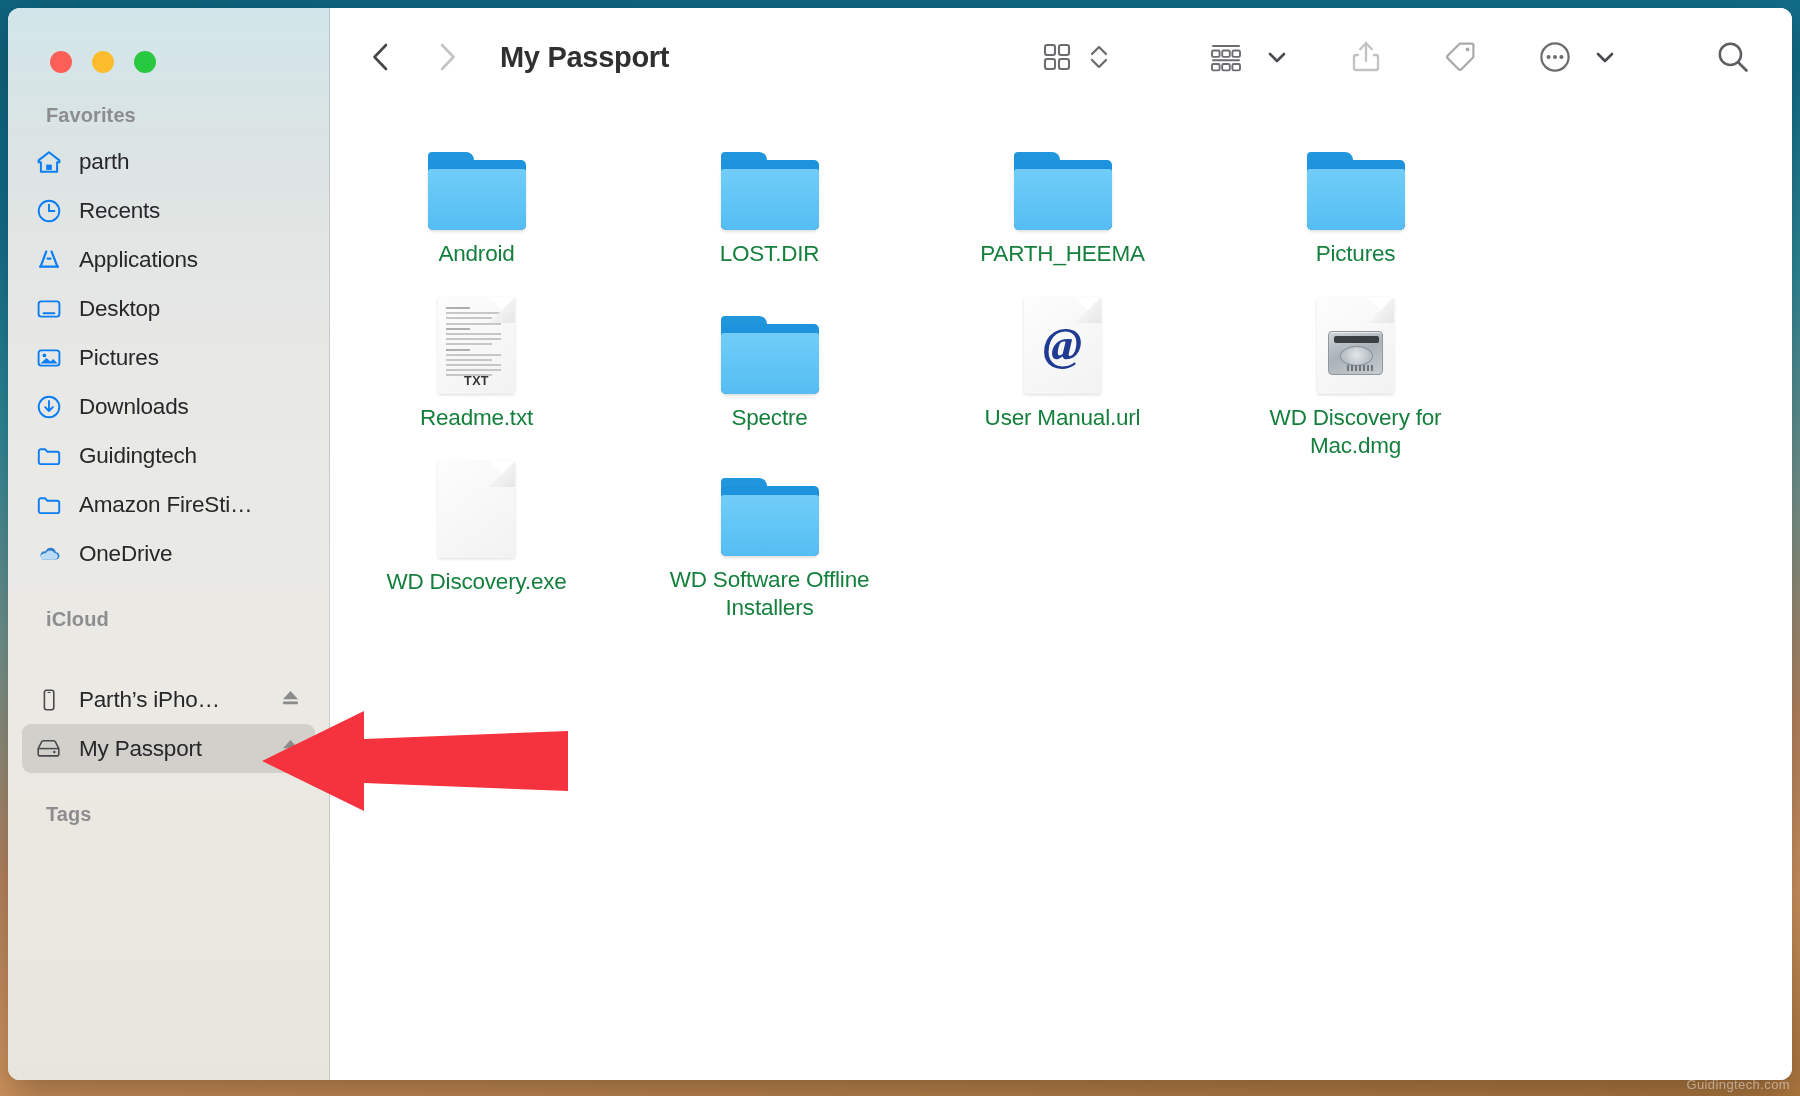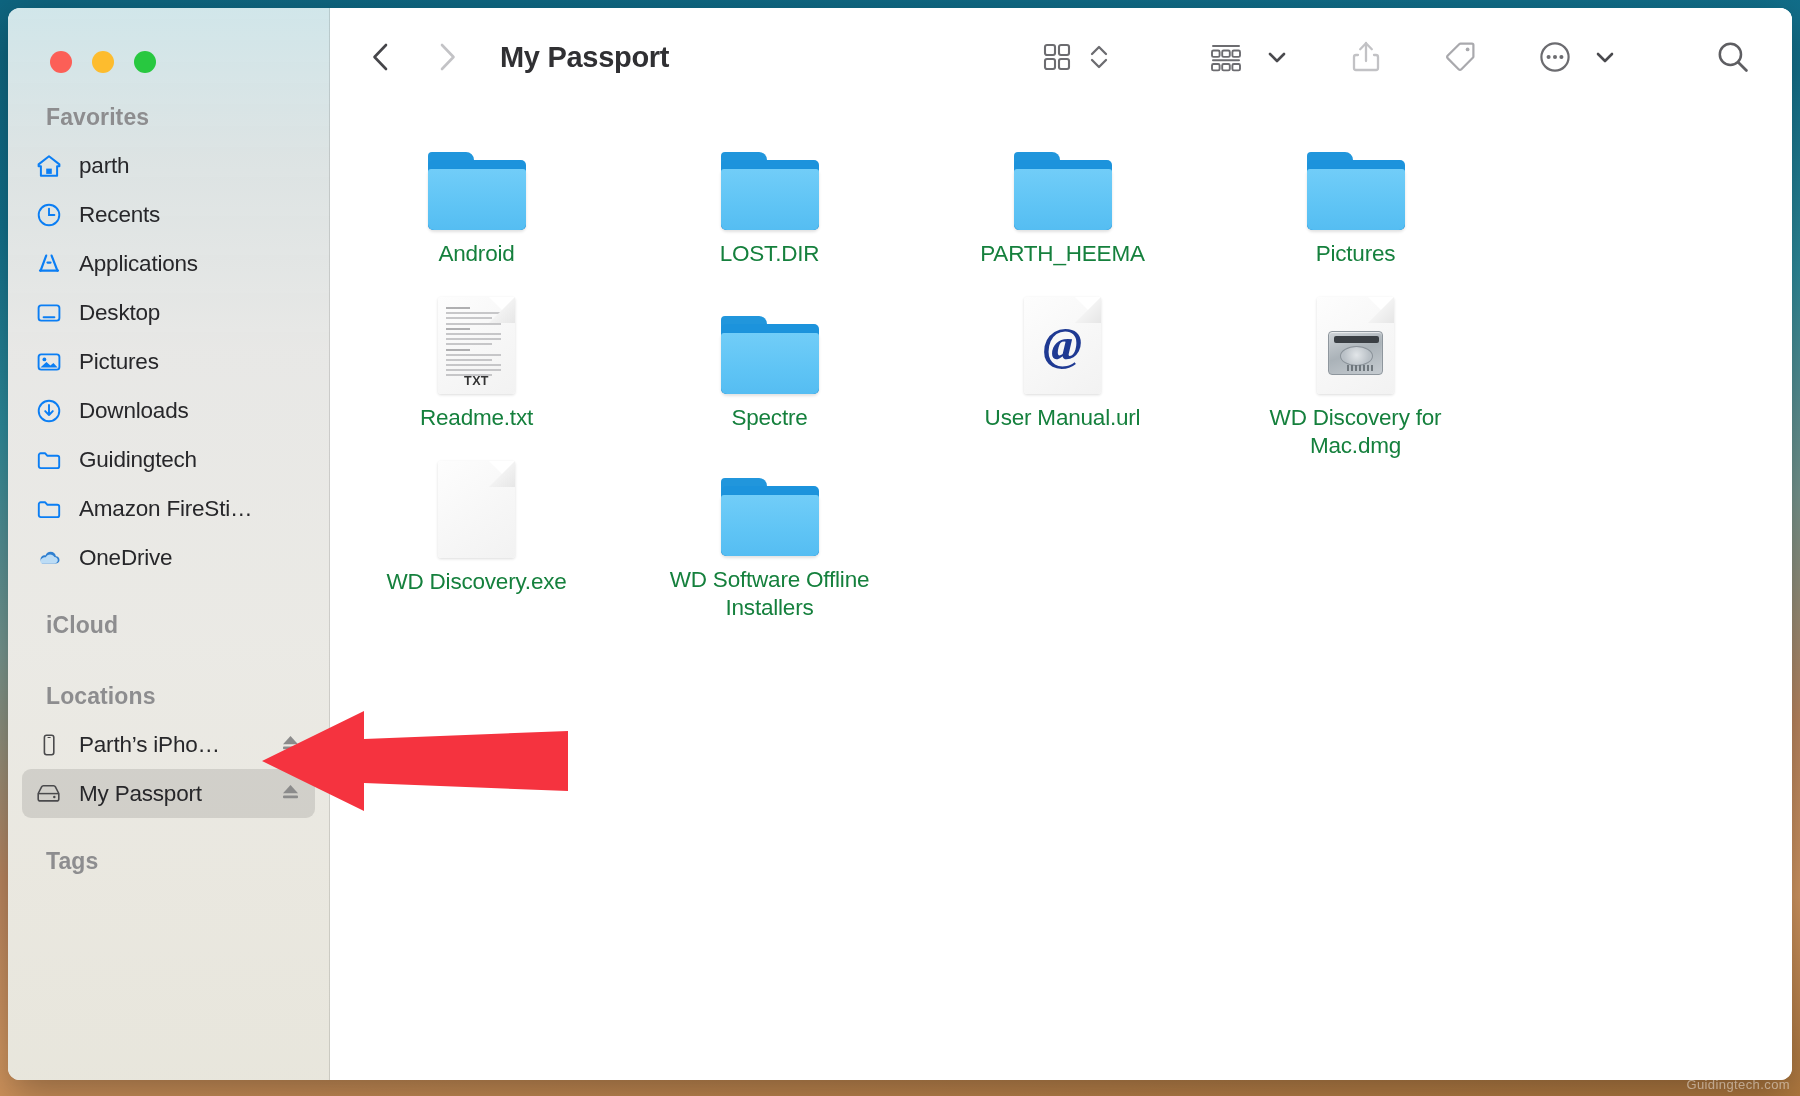--- a/index.html
+++ b/index.html
@@ -45,21 +45,21 @@
     position:absolute; top:43px; left:42px;
     display:flex; gap:20px;
   }
   .dot{ width:22px; height:22px; border-radius:50%; }
   .dot.red{ background:#fc5f57; }
   .dot.yellow{ background:#fdbc2e; }
   .dot.green{ background:#28c840; }
 
   .sb-scroll{ padding-top:96px; }
   .sb-head{
-    font-size:23px; font-weight:bold; color:#8d8d8f;
+    font-size:20px; font-weight:bold; color:#8d8d8f;
     padding:0 16px 10px 38px; letter-spacing:.1px;
   }
   .sb-head.spaced{ padding-top:30px; }
   .sb-row{
     display:flex; align-items:center;
     height:49px; margin:0 14px; padding:0 13px;
     border-radius:9px; gap:17px;
     position:relative;
   }
   .sb-row.selected{ background:rgba(0,0,0,.105); }
@@ -326,21 +326,20 @@
               <path d="M7 19.5h13.6c2.2 0 3.9-1.6 3.9-3.6s-1.6-3.5-3.6-3.6c-.3-2.6-2.6-4.6-5.3-4.6-2.4 0-4.5 1.6-5.1 3.8-.3-.1-.7-.2-1-.2-2.2 0-4 1.7-4 4s1.6 4.2 1.5 4.2z" fill="#2f7fd0"></path>
               <path d="M4.4 19.5h14.8c2 0 3.6-1.4 3.6-3.2s-1.5-3.2-3.4-3.2c-.8-1.6-2.5-2.6-4.3-2.6-1.9 0-3.6 1.1-4.3 2.8-2.9-.2-5.3 1.8-5.3 4 0 1.1.4 1.8.9 2.2z" fill="#bcdcf5"></path>
             </svg>
         </span>
         <span class="sb-label">OneDrive</span>
       </div>
 
       <div class="sb-head spaced">iCloud</div>
       <div class="sb-gap"></div>
 
-      <div class="sb-head">Locations</div>
 
       <div class="sb-row">
         <span class="sb-ico">
           <svg width="26" height="26" viewBox="0 0 26 26">
               <rect x="8.4" y="3.2" width="9.4" height="19.6" rx="2.2" fill="none" stroke="#4a4a4c" stroke-width="1.6"></rect>
               <rect x="11.4" y="5.1" width="3.4" height="0.9" rx=".45" fill="#4a4a4c"></rect>
             </svg>
         </span>
         <span class="sb-label">Parth’s iPho…</span>
         <span class="eject">

